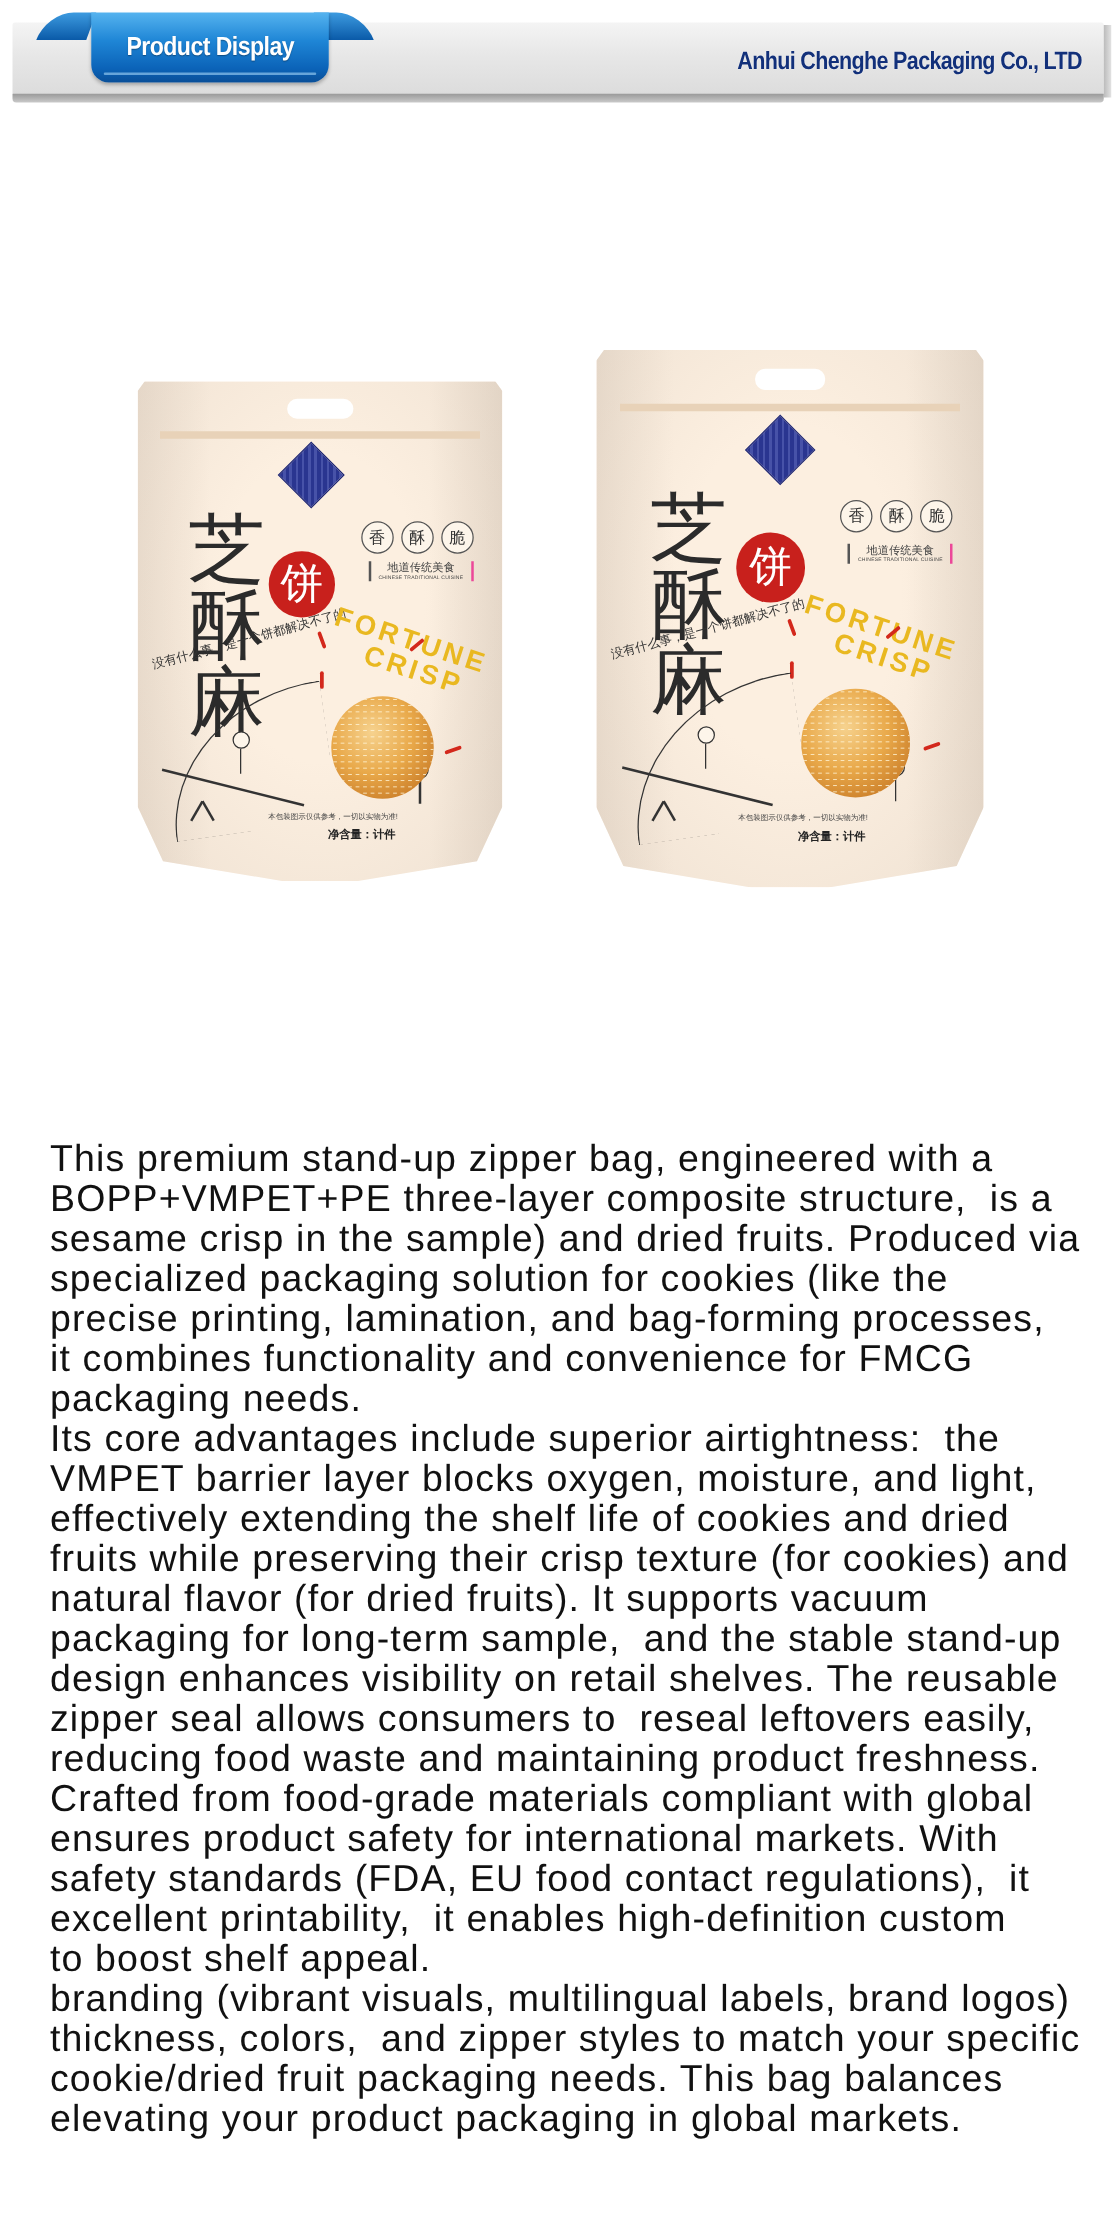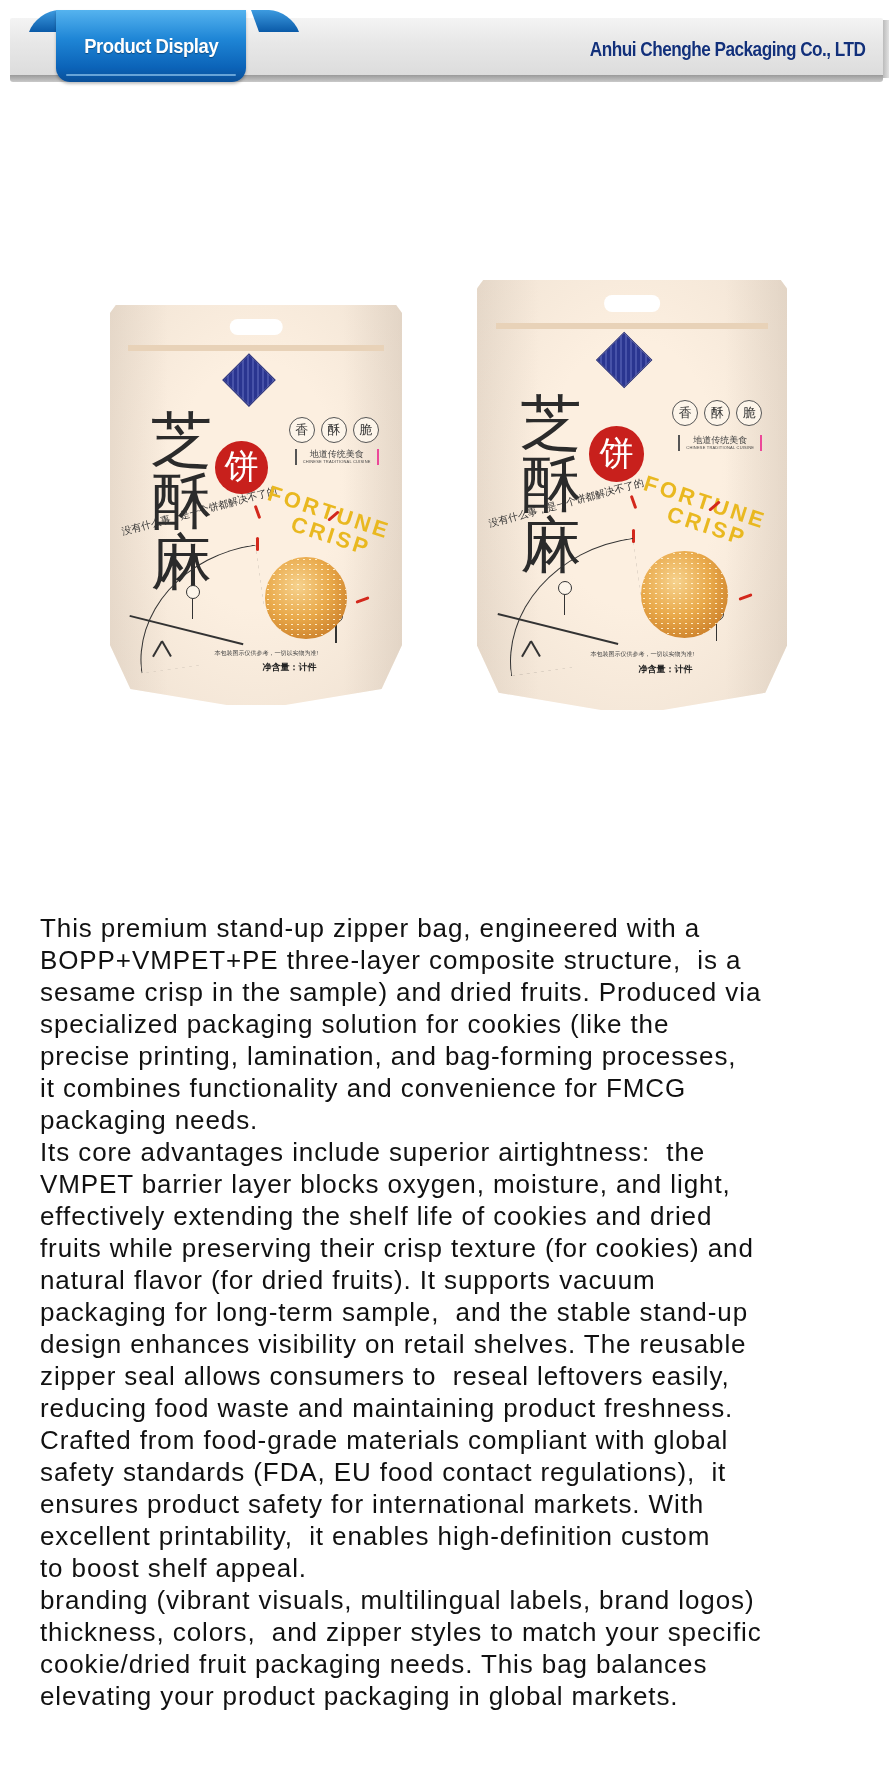--- a/index.html
+++ b/index.html
@@ -22,21 +22,21 @@
     content: ""; position: absolute; right: -6px; top: 2px; width: 6px; height: 58px;
     background: linear-gradient(to right, #bbbbbb, #e2e2e2);
   }
   .ribbon-ear {
     position: absolute; top: 10px; width: 40px; height: 22px;
     background: linear-gradient(to bottom, #3d9be0, #0a5aa8);
   }
   .ribbon-ear.left { left: 33px; border-radius: 30px 0 0 0; transform: skewX(-20deg); }
   .ribbon-ear.right { left: 255px; border-radius: 0 30px 0 0; transform: skewX(20deg); }
   .ribbon {
-    position: absolute; left: 56px; top: 10px; width: 190px; height: 72px;
+    position: absolute; left: 73px; top: 10px; width: 190px; height: 56px;
     background: linear-gradient(to bottom, #55b3ef 0%, #1f86d6 40%, #0b63b8 80%, #0a4f98 100%);
     border-radius: 0 0 14px 14px;
     box-shadow: 0 2px 3px rgba(0,0,0,0.25);
     display: flex; align-items: center; justify-content: center;
   }
   .ribbon::after {
     content: ""; position: absolute; left: 10px; right: 10px; bottom: 6px; height: 2px;
     background: rgba(180,225,255,0.55); border-radius: 2px;
   }
   .ribbon-text {
@@ -145,21 +145,21 @@
   .disclaimer {
     position: absolute; left: 50%; top: 86%; transform: translateX(-40%); font-size: 6px; color: #444; white-space: nowrap;
   }
   .net-weight {
     position: absolute; left: 50%; top: 89%; transform: translateX(-40%); font-size: 9px; color: #222; font-weight: bold; white-space: nowrap; margin-left: 28px;
   }
 
   
   .description {
     position: absolute; left: 40px; top: 912px; width: 850px;
-    font-family: "Liberation Sans", sans-serif; font-size: 26px; line-height: 32px;
+    font-family: "Liberation Sans", sans-serif; font-size: 30px; line-height: 32px;
     letter-spacing: 0.9px; color: #111;
   }
   .description .line { display: block; white-space: pre; }
 </style>
 </head>
 <body>
 
 <div class="header">
   <div class="header-bar"></div>
   <div class="ribbon-ear left"></div>
@@ -261,22 +261,22 @@
     <span class="line">Its core advantages include superior airtightness:  the</span>
     <span class="line">VMPET barrier layer blocks oxygen, moisture, and light,</span>
     <span class="line">effectively extending the shelf life of cookies and dried</span>
     <span class="line">fruits while preserving their crisp texture (for cookies) and</span>
     <span class="line">natural flavor (for dried fruits). It supports vacuum</span>
     <span class="line">packaging for long-term sample,  and the stable stand-up</span>
     <span class="line">design enhances visibility on retail shelves. The reusable</span>
     <span class="line">zipper seal allows consumers to  reseal leftovers easily,</span>
     <span class="line">reducing food waste and maintaining product freshness.</span>
     <span class="line">Crafted from food-grade materials compliant with global</span>
+    <span class="line">ensures product safety for international markets. With</span>
     <span class="line">safety standards (FDA, EU food contact regulations),  it</span>
-    <span class="line">ensures product safety for international markets. With</span>
     <span class="line">excellent printability,  it enables high-definition custom</span>
     <span class="line">to boost shelf appeal.</span>
     <span class="line">branding (vibrant visuals, multilingual labels, brand logos)</span>
   </div>
   <div class="para">
     <span class="line">thickness, colors,  and zipper styles to match your specific</span>
     <span class="line">cookie/dried fruit packaging needs. This bag balances</span>
     <span class="line">elevating your product packaging in global markets.</span>
   </div>
 </div>

